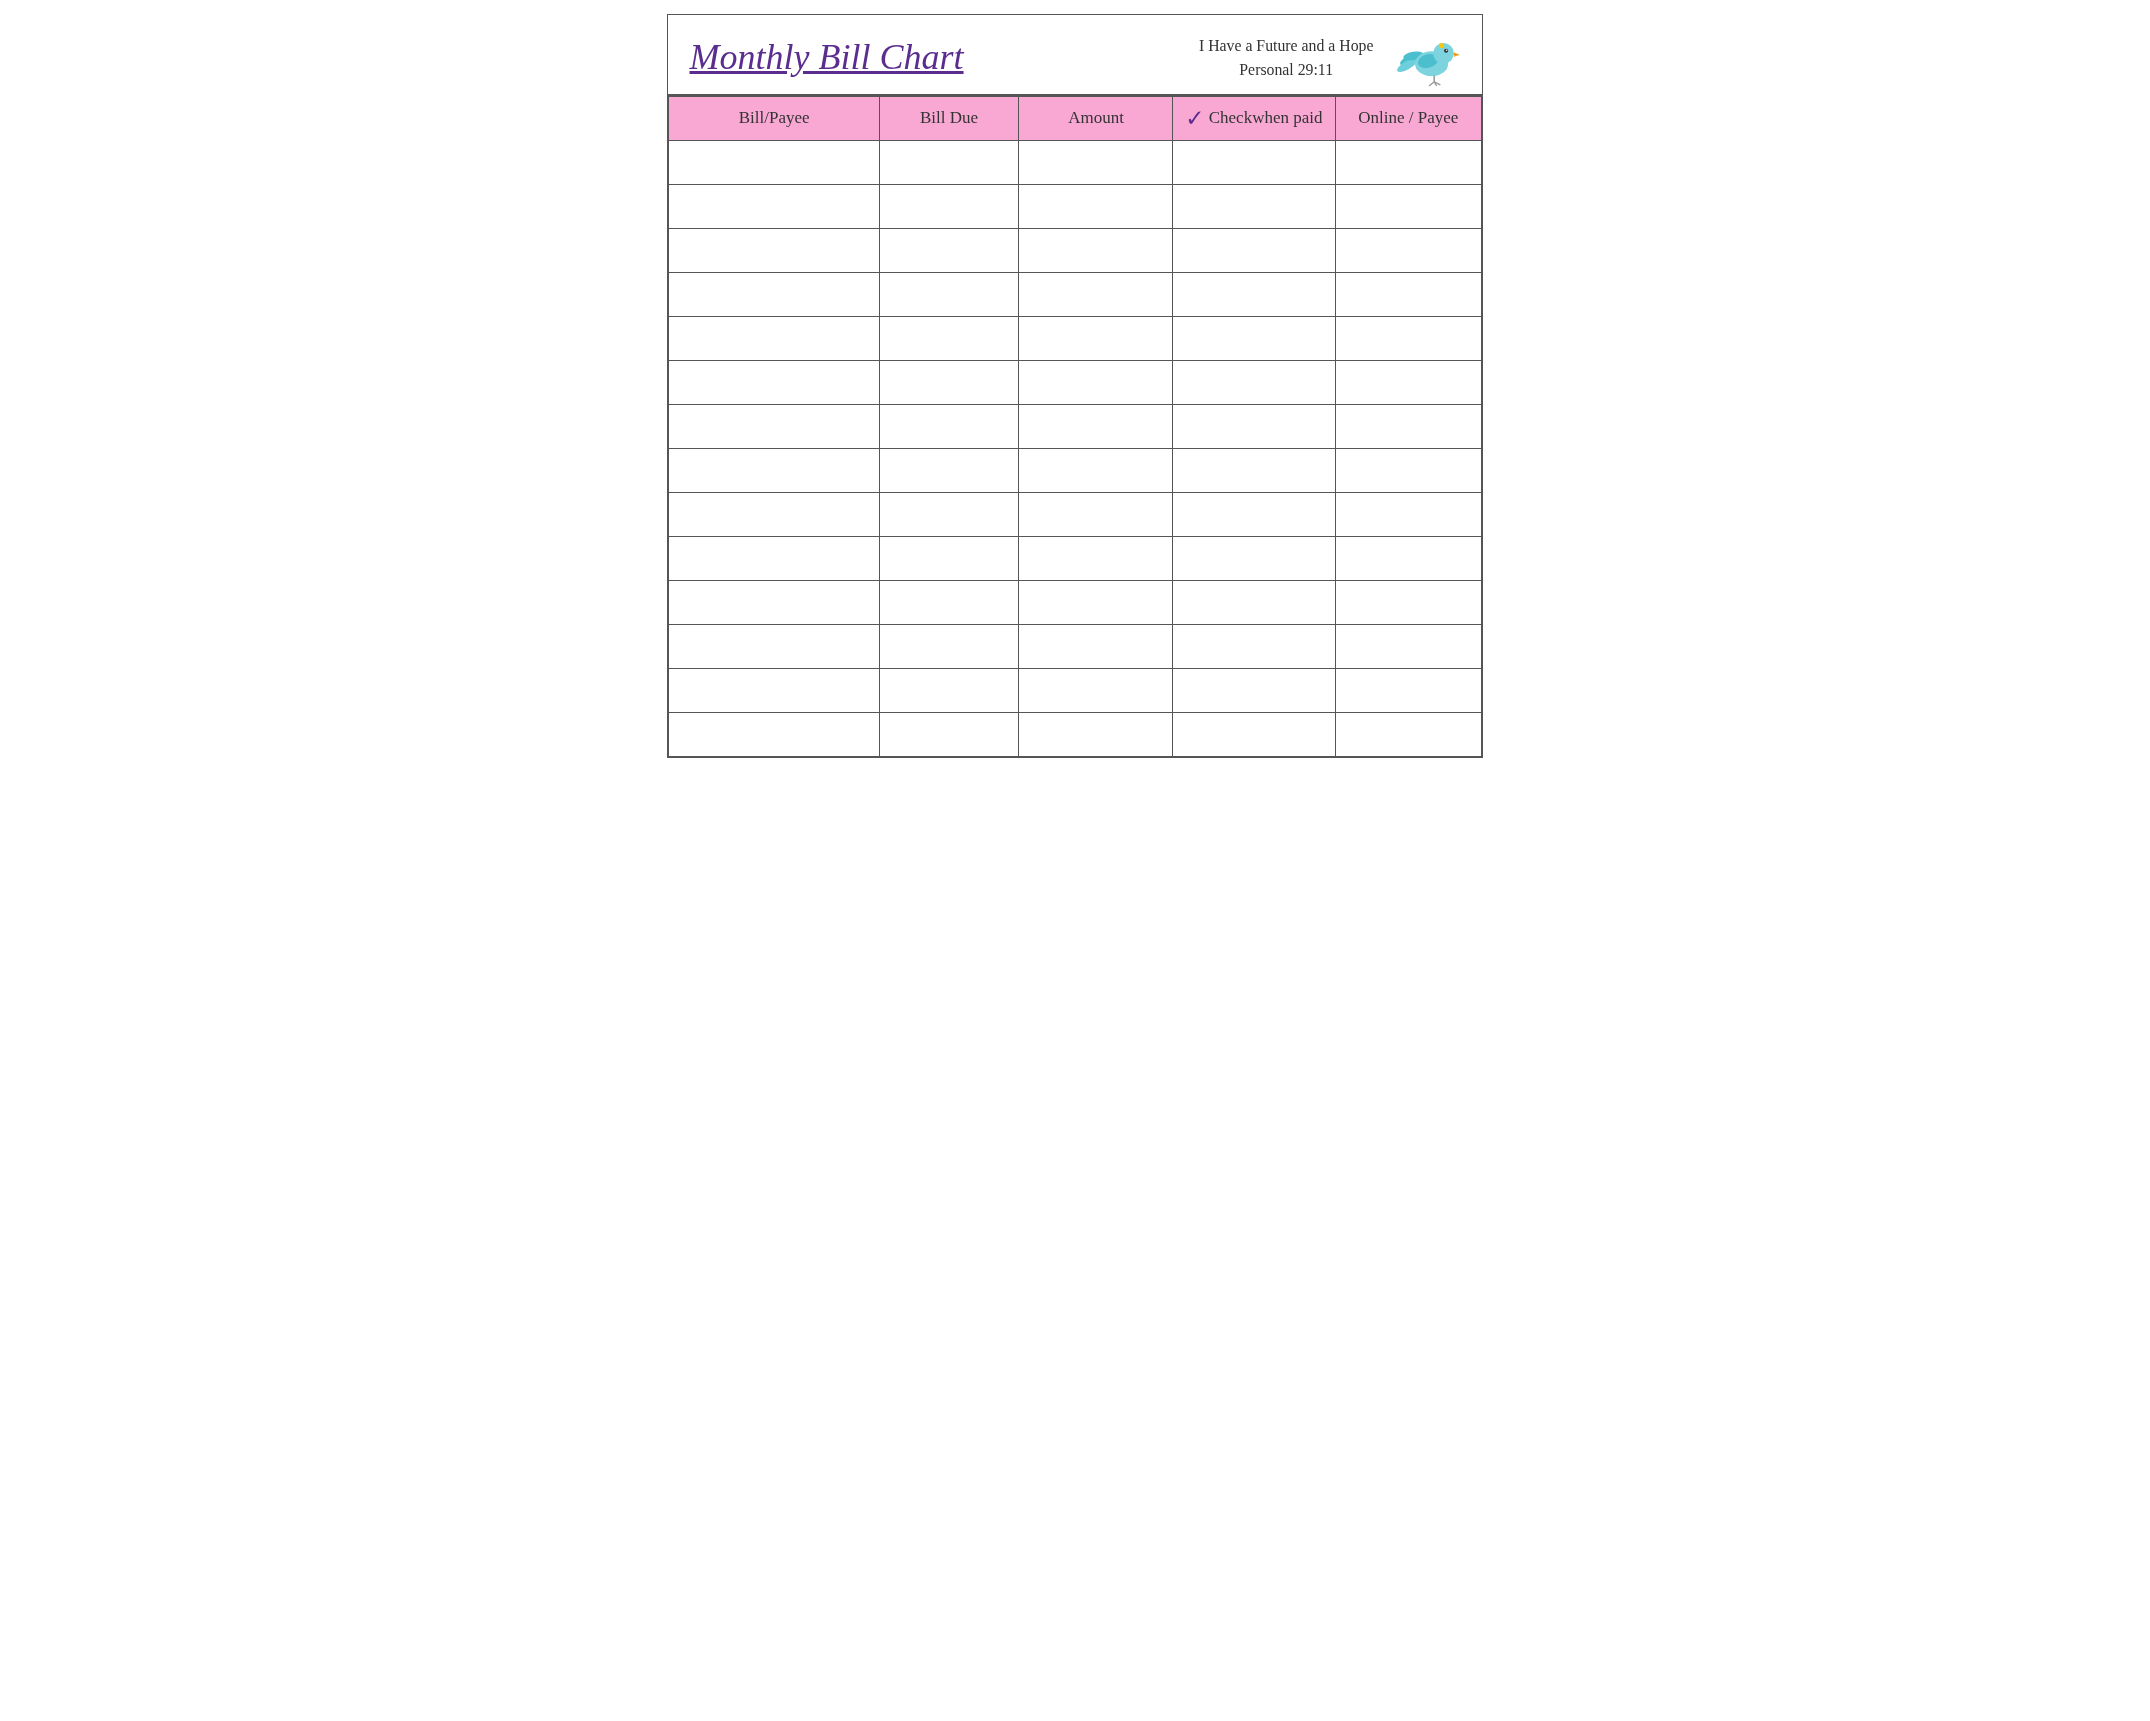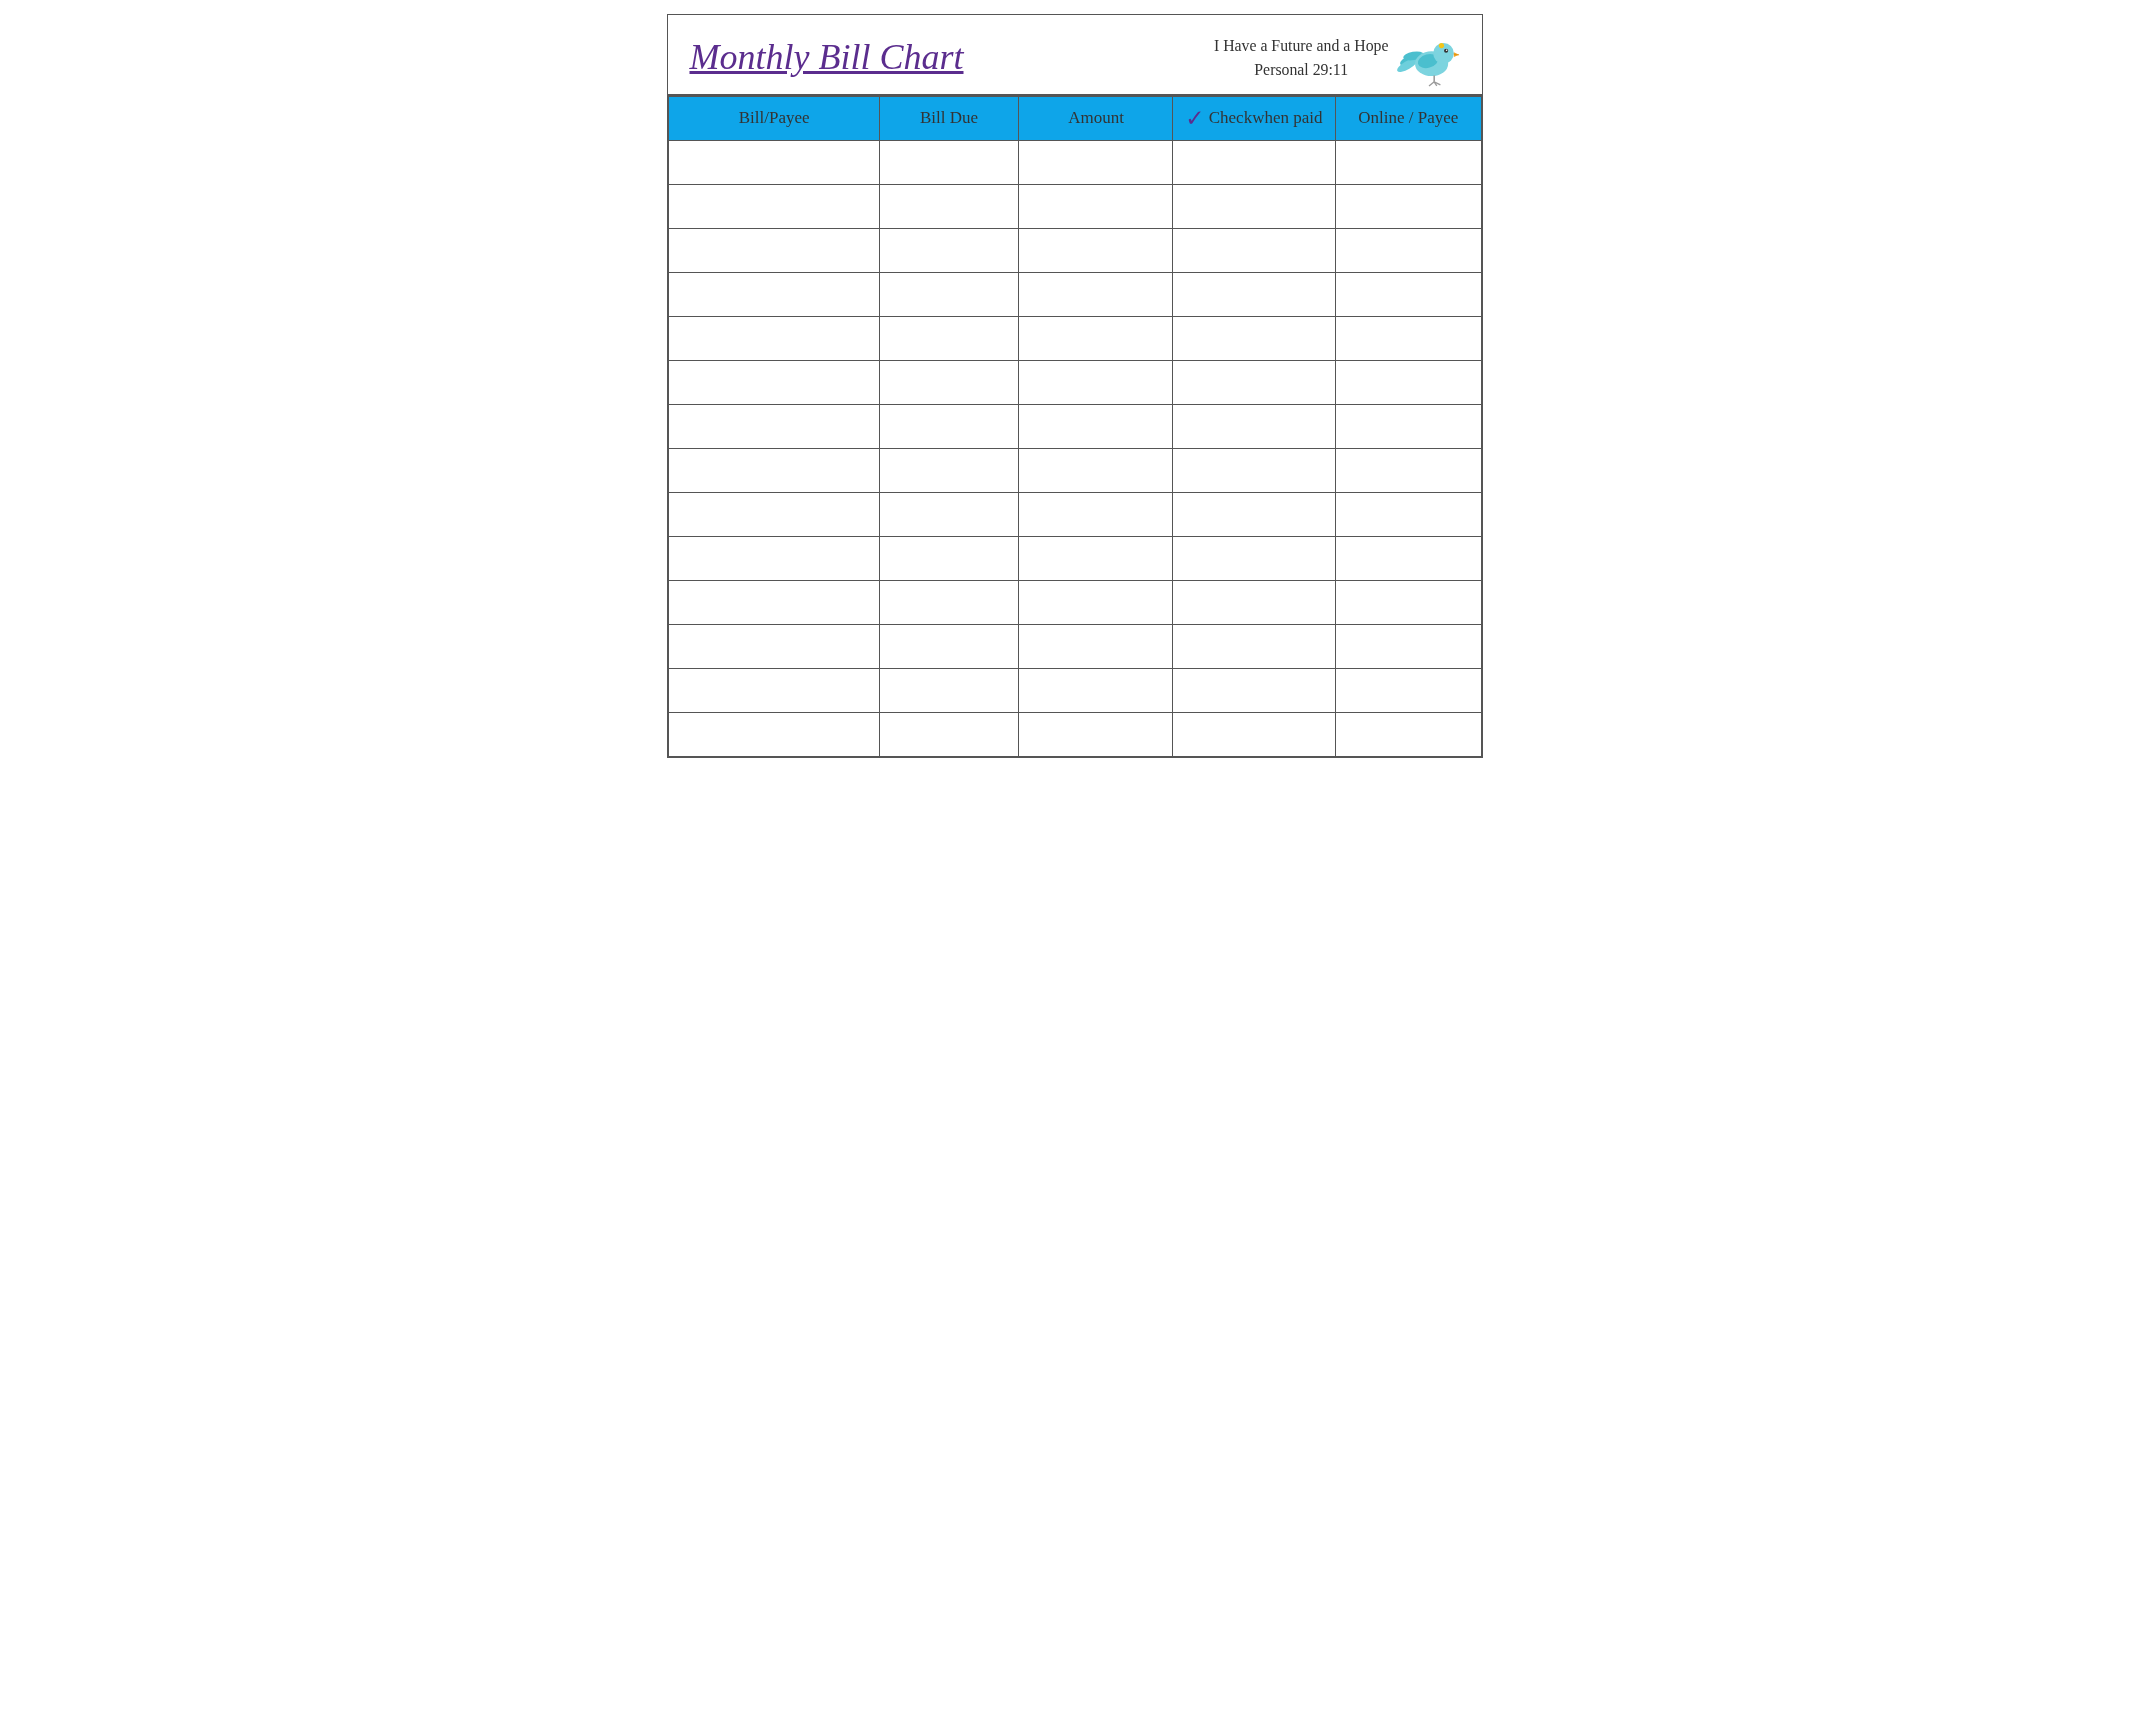--- a/index.html
+++ b/index.html
@@ -38,21 +38,21 @@
       color: #5b2d8e;
       font-style: italic;
       text-decoration: underline;
       line-height: 1.1;
       font-weight: normal;
     }
 
     .subtitle-block {
       display: flex;
       align-items: center;
-      gap: 8px;
+      gap: 23px;
     }
 
     .subtitle-text {
       text-align: center;
       font-size: 15.8px;
       color: #333;
       line-height: 1.5;
     }
 
     .bird-svg {
@@ -69,21 +69,21 @@
       border-collapse: collapse;
     }
 
     thead tr th {
       border: 1.1px solid #555;
       padding: 10px 7.2px;
       font-size: 17px;
       font-weight: normal;
       color: #333;
       text-align: center;
-      background: #0ea5e9;
+      background: #f9a8d4;
       vertical-align: middle;
     }
 
     tbody tr td {
       border: 1.1px solid #555;
       height: 44px;
       background: #fff;
     }
 
     .col-bill { width: 26%; }

